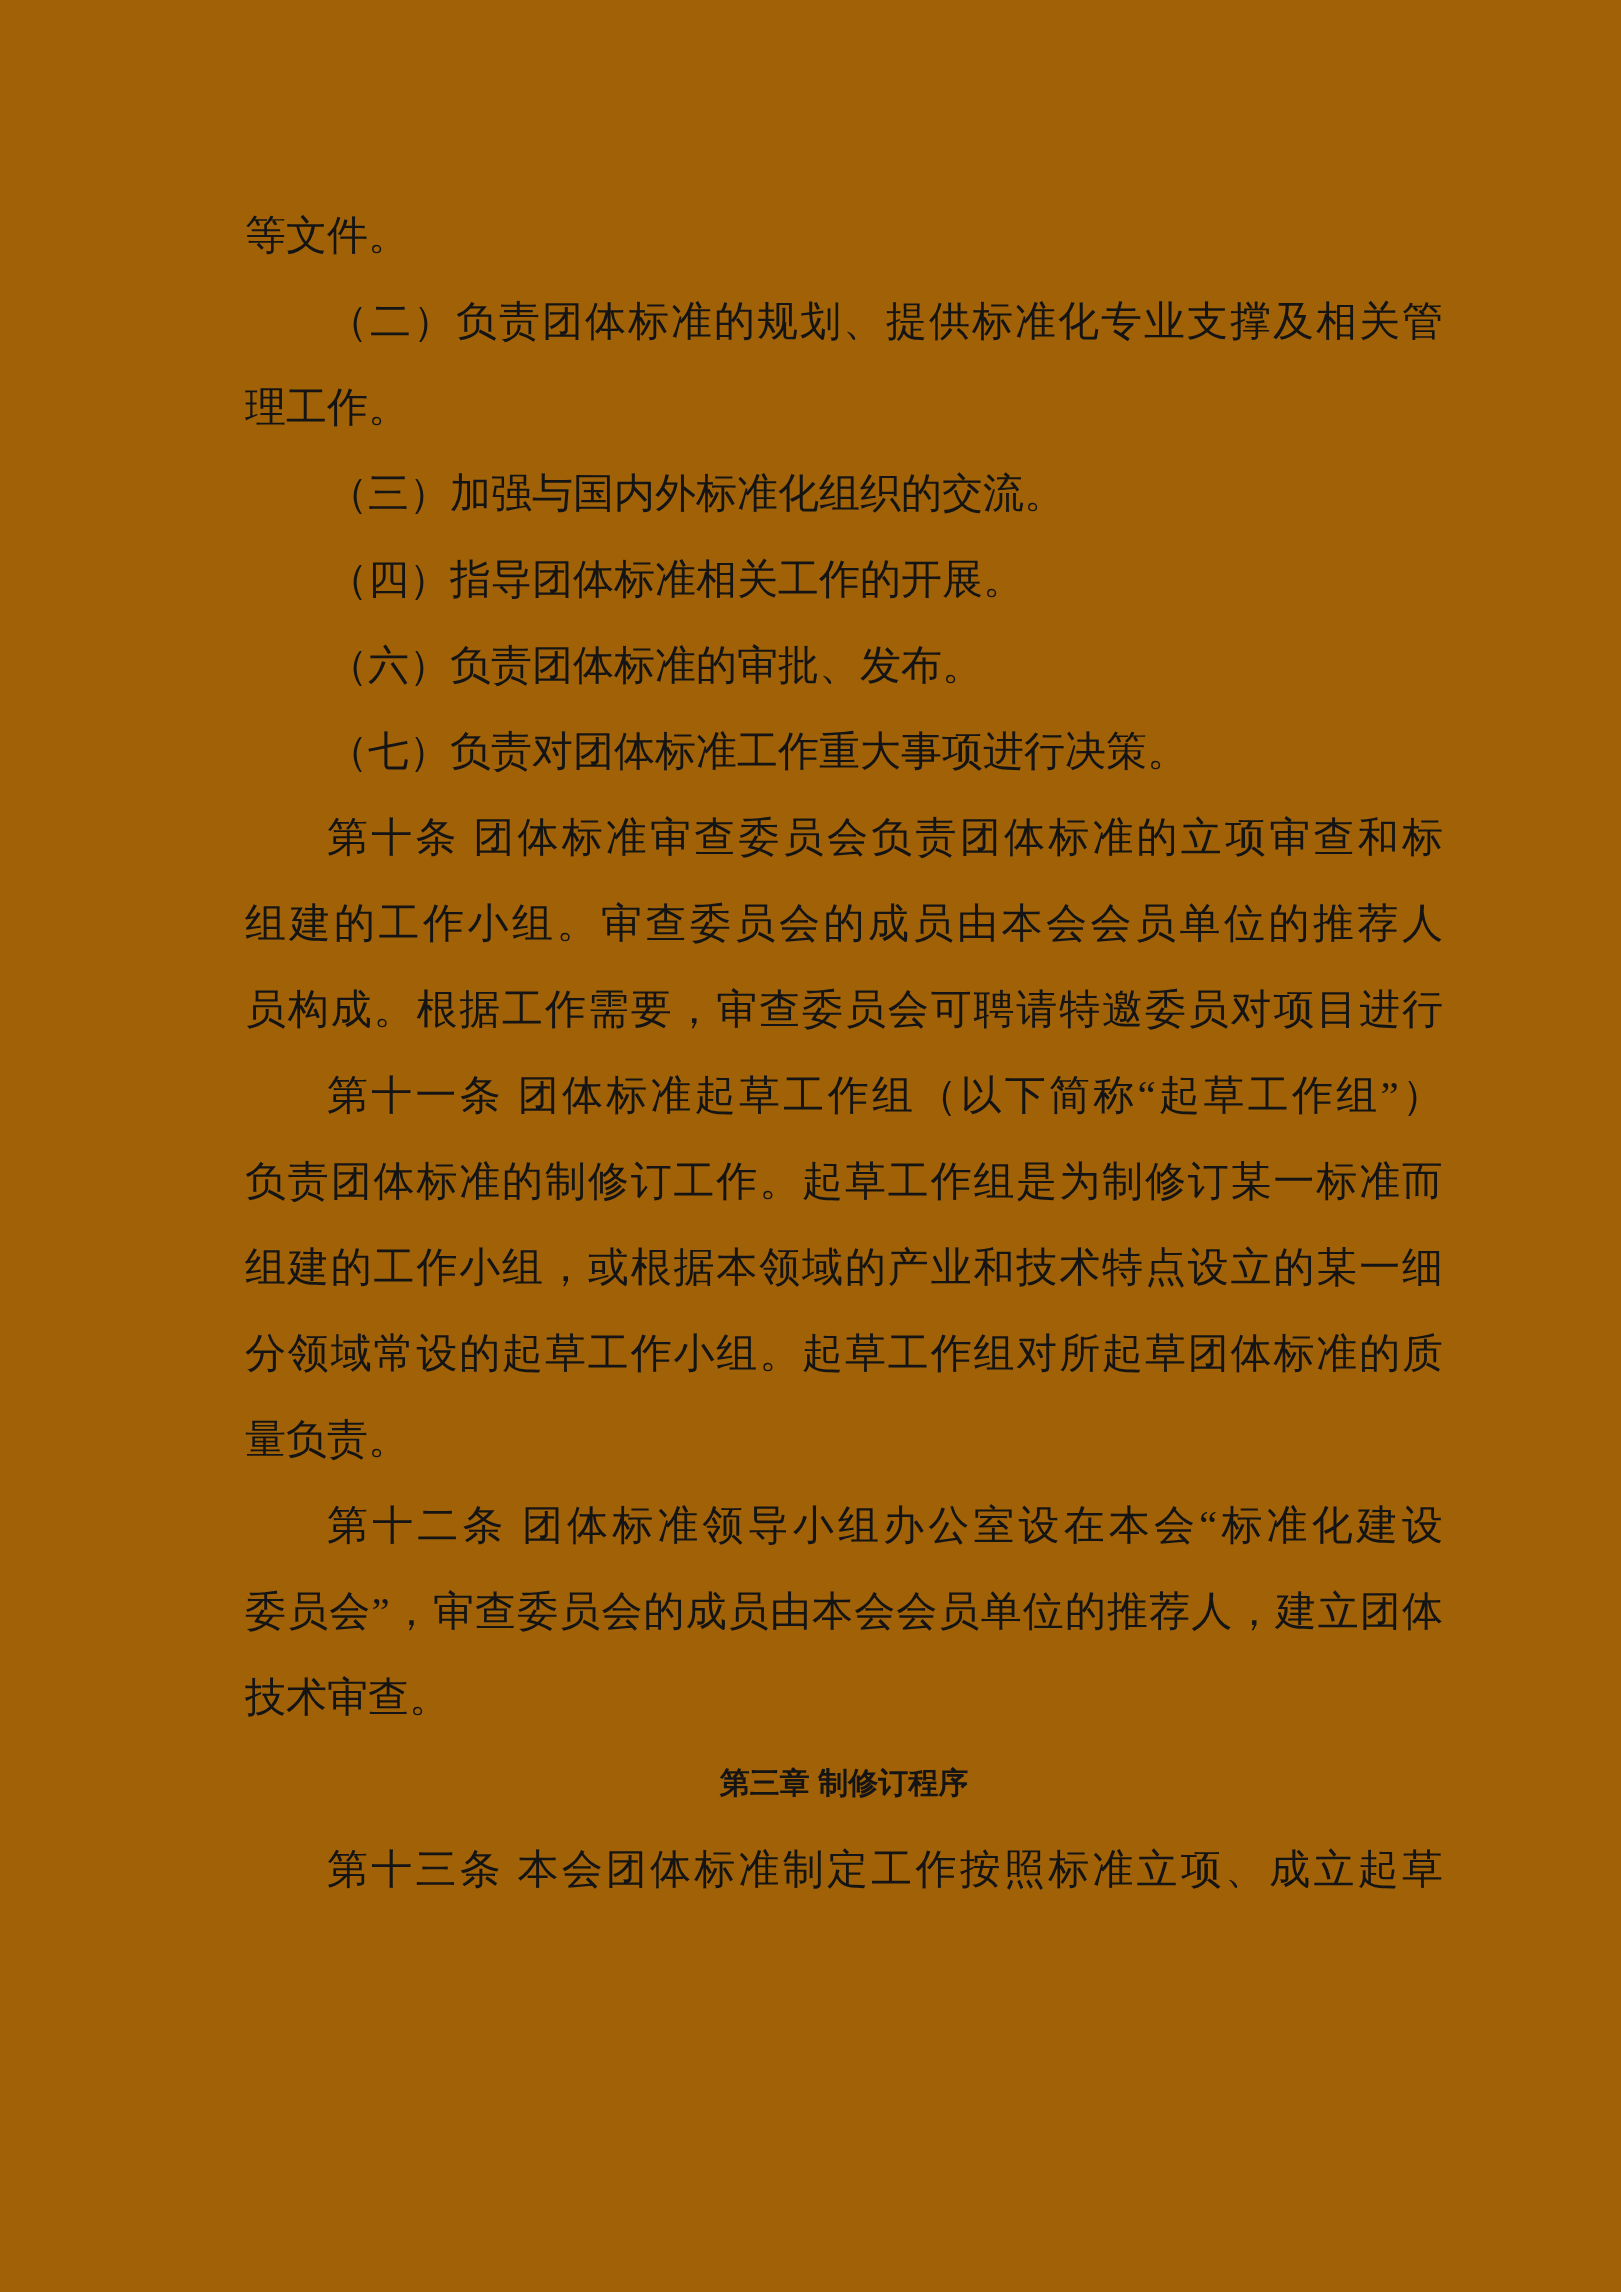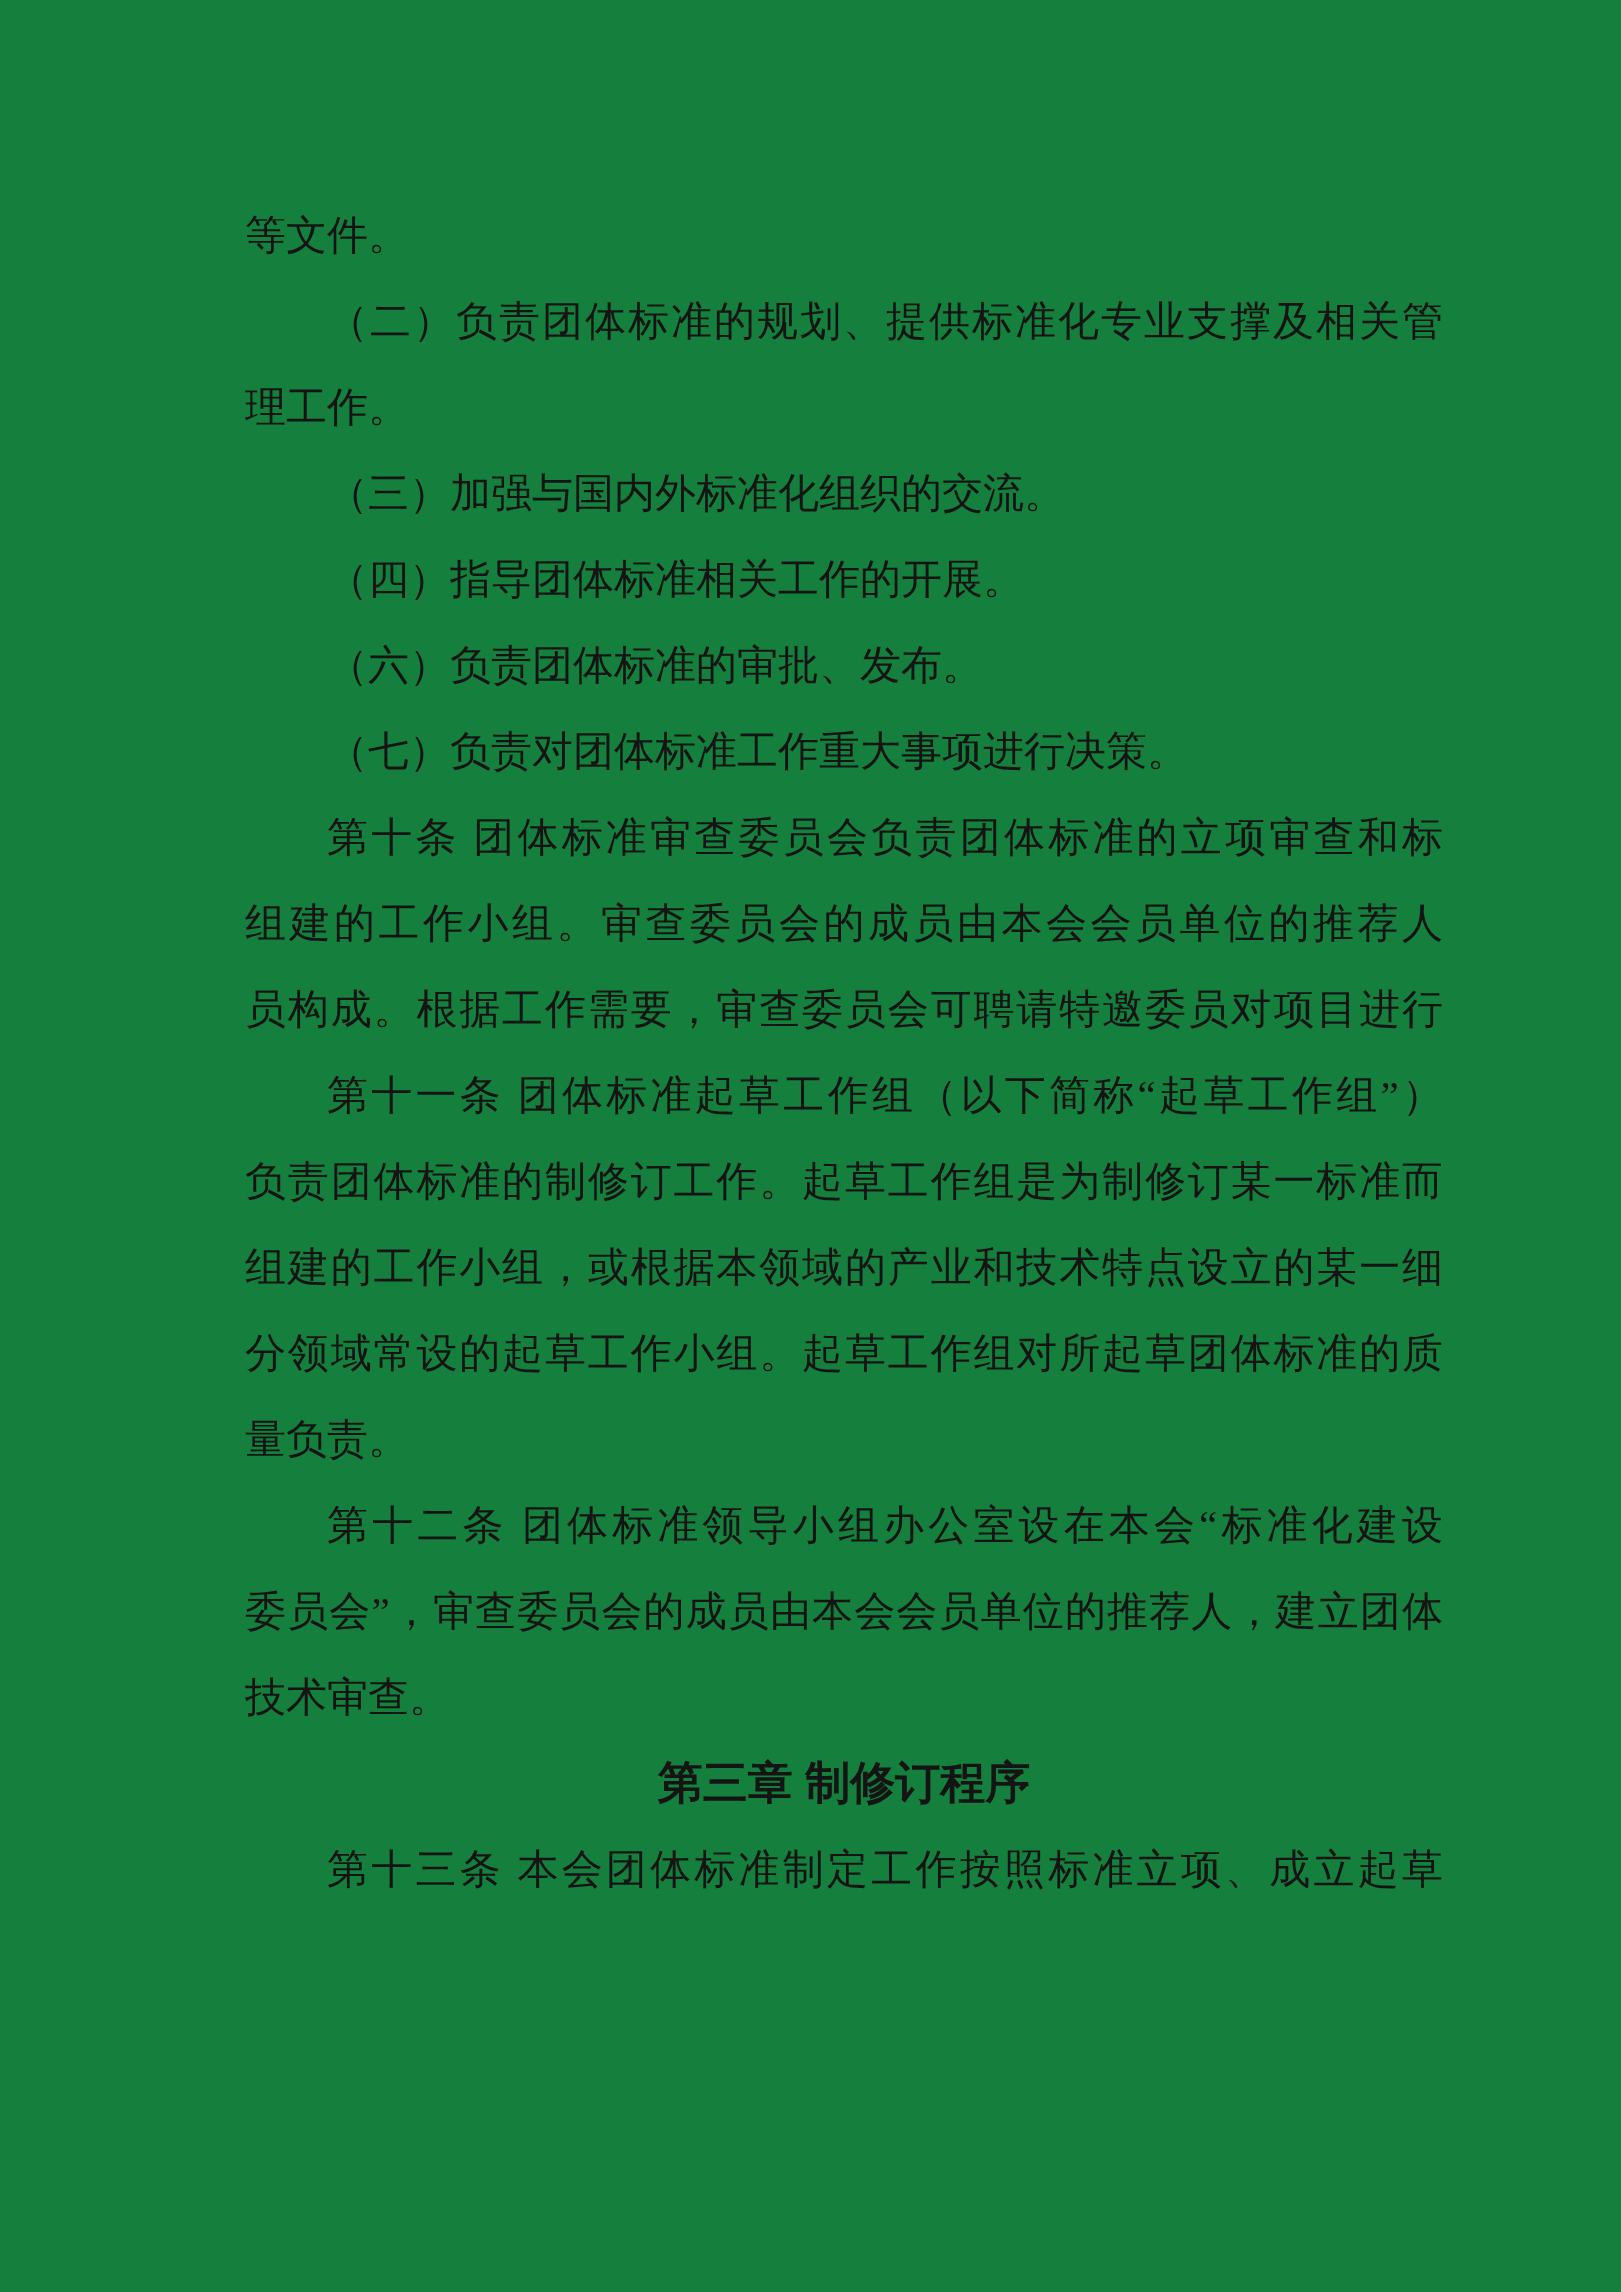--- a/index.html
+++ b/index.html
@@ -4,21 +4,21 @@
 <style>
   html, body {
     margin: 0;
     padding: 0;
     background: #e8e8e8;
   }
   .page {
     position: relative;
     width: 1621px;
     height: 2293px;
-    background: #15803d;
+    background: #a16207;
     overflow: hidden;
   }
   .text-block {
     position: absolute;
     left: 245px;
     top: 192px;
     width: 1198px;
     color: #141414;
     font-family: "Liberation Serif", "DejaVu Serif", serif;
     font-size: 41px;
@@ -36,21 +36,21 @@
   .line.justify,
   .line.indent-justify {
     text-align: justify;
     text-align-last: justify;
   }
   .line.chapter-heading {
     text-align: left;
     text-align-last: center;
     font-family: "Liberation Sans", "DejaVu Sans", sans-serif;
     font-weight: bold;
-    font-size: 45px;
+    font-size: 30px;
   }
 </style>
 </head>
 <body>
 
 <div class="page">
   <div class="text-block">
       <div class="line plain">等文件。</div>
       <div class="line indent-justify">（二）负责团体标准的规划、提供标准化专业支撑及相关管</div>
       <div class="line plain">理工作。</div>

